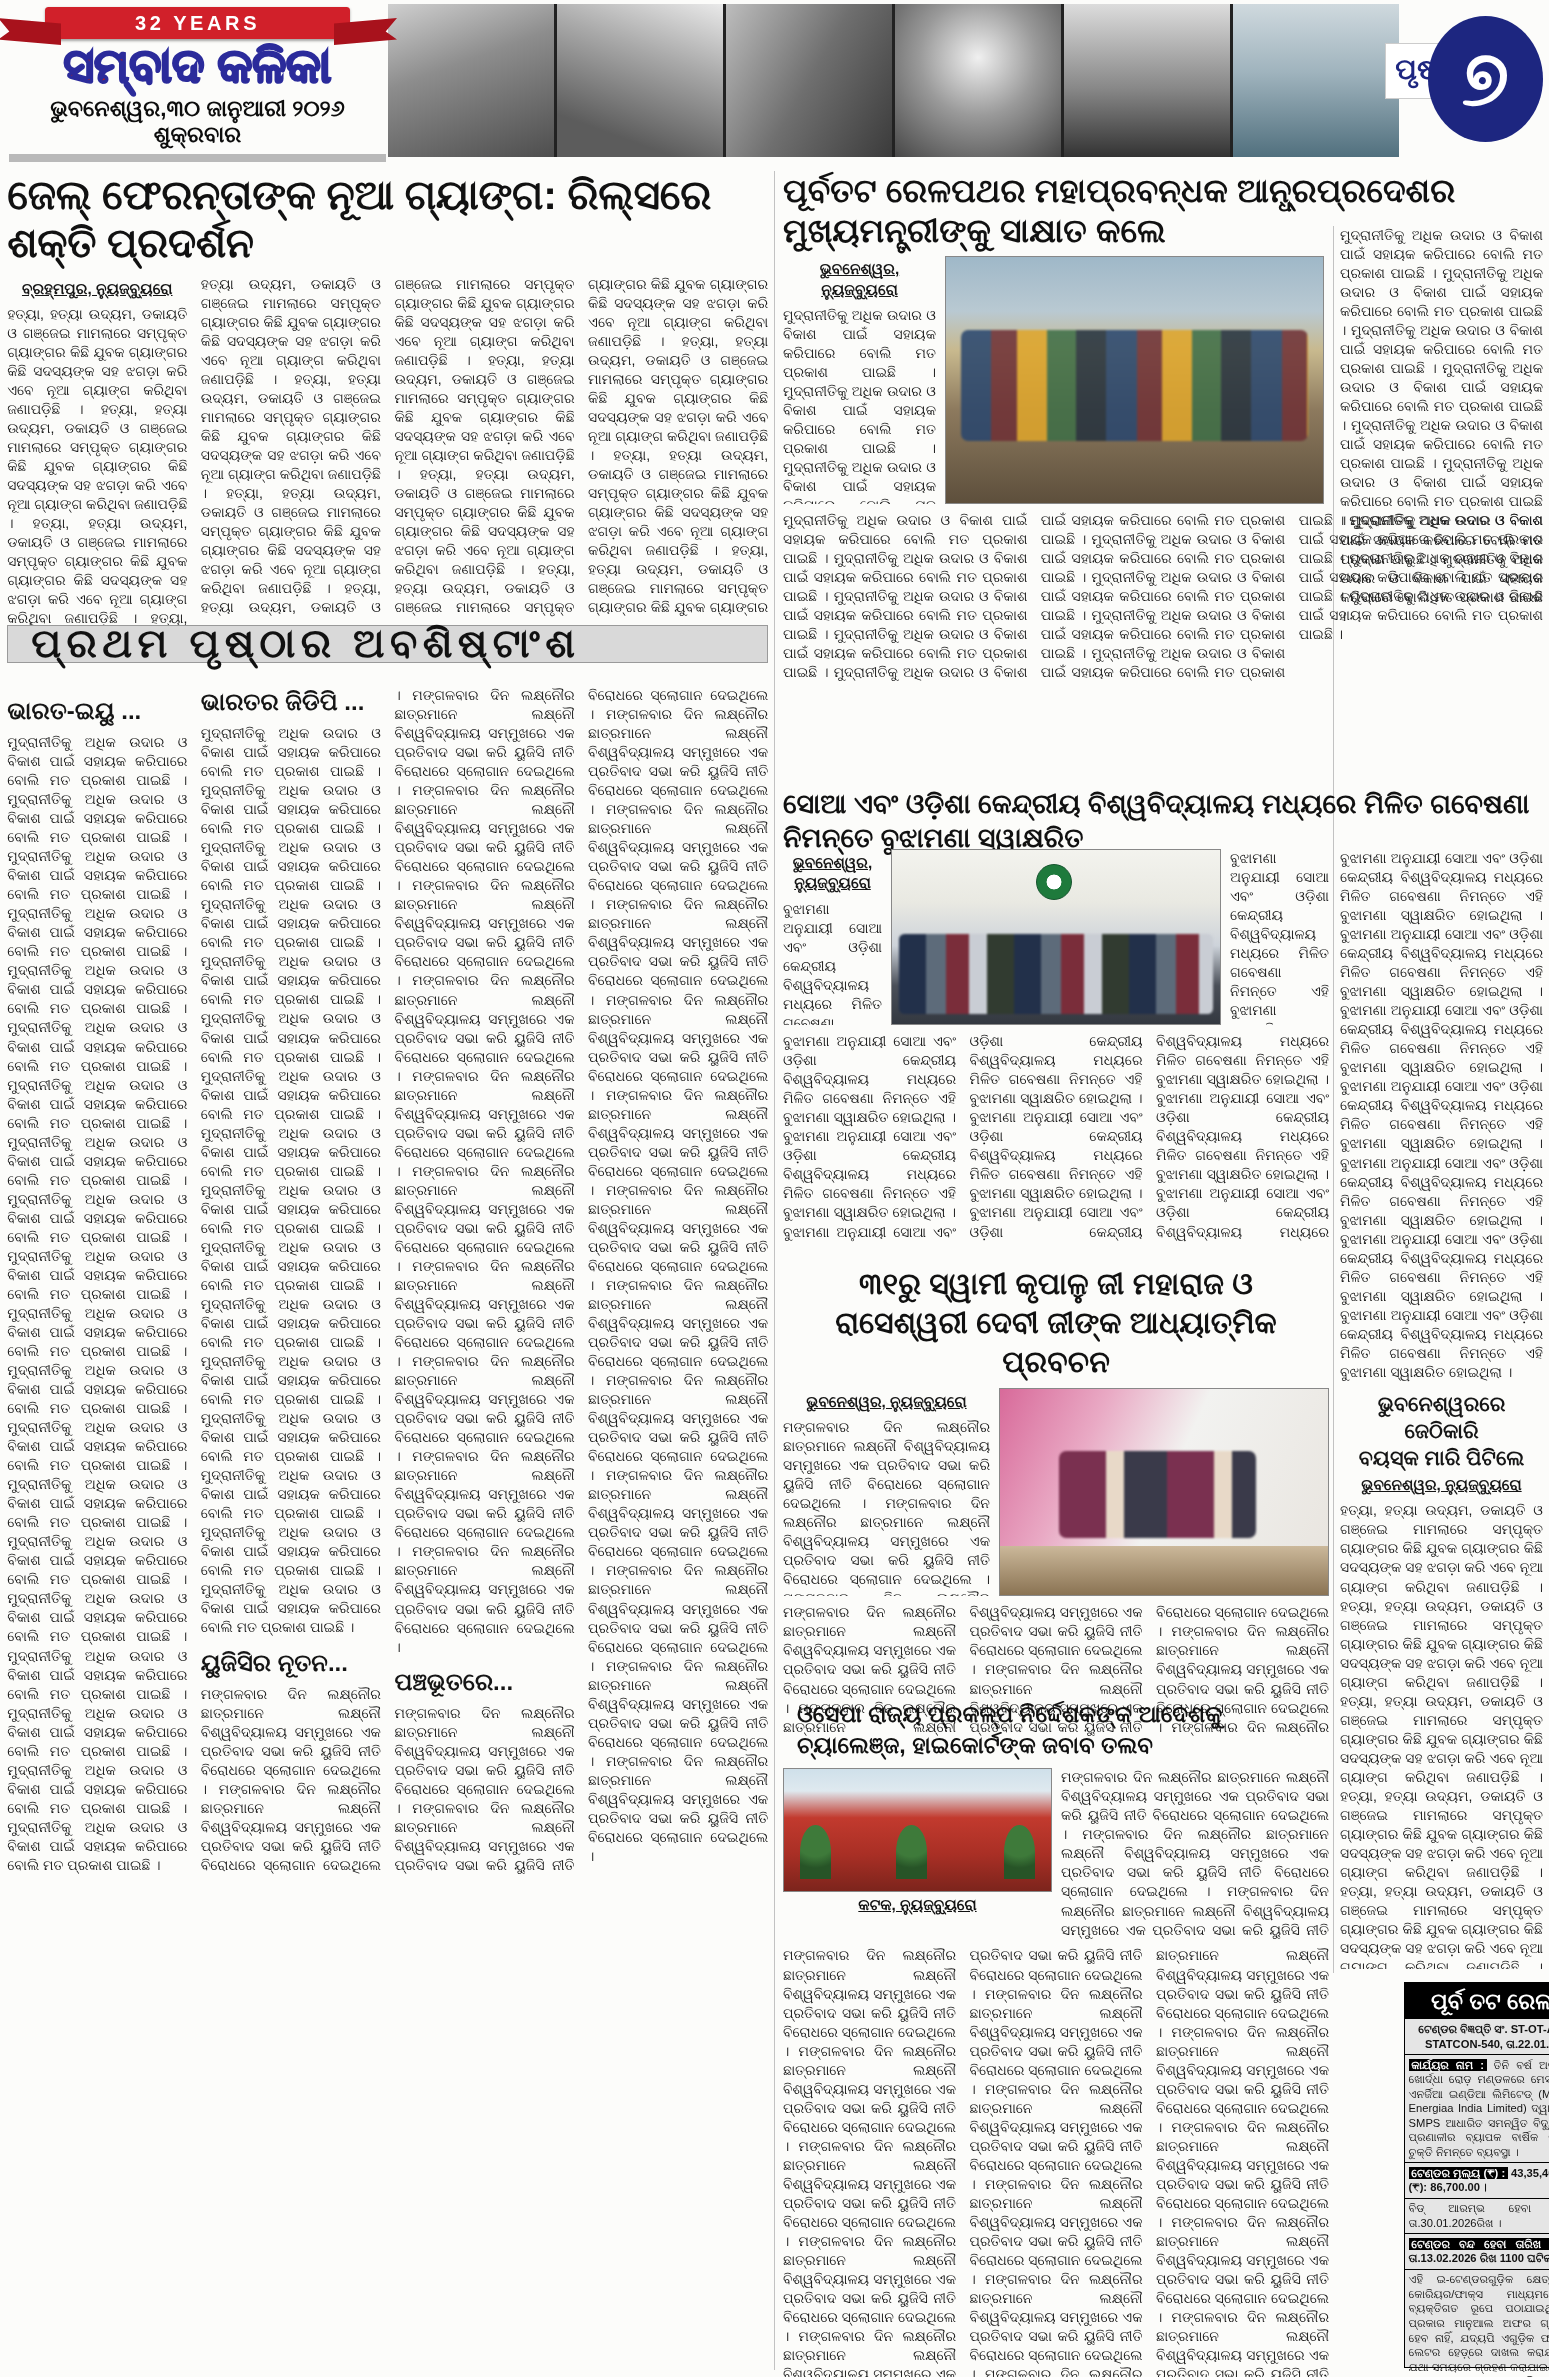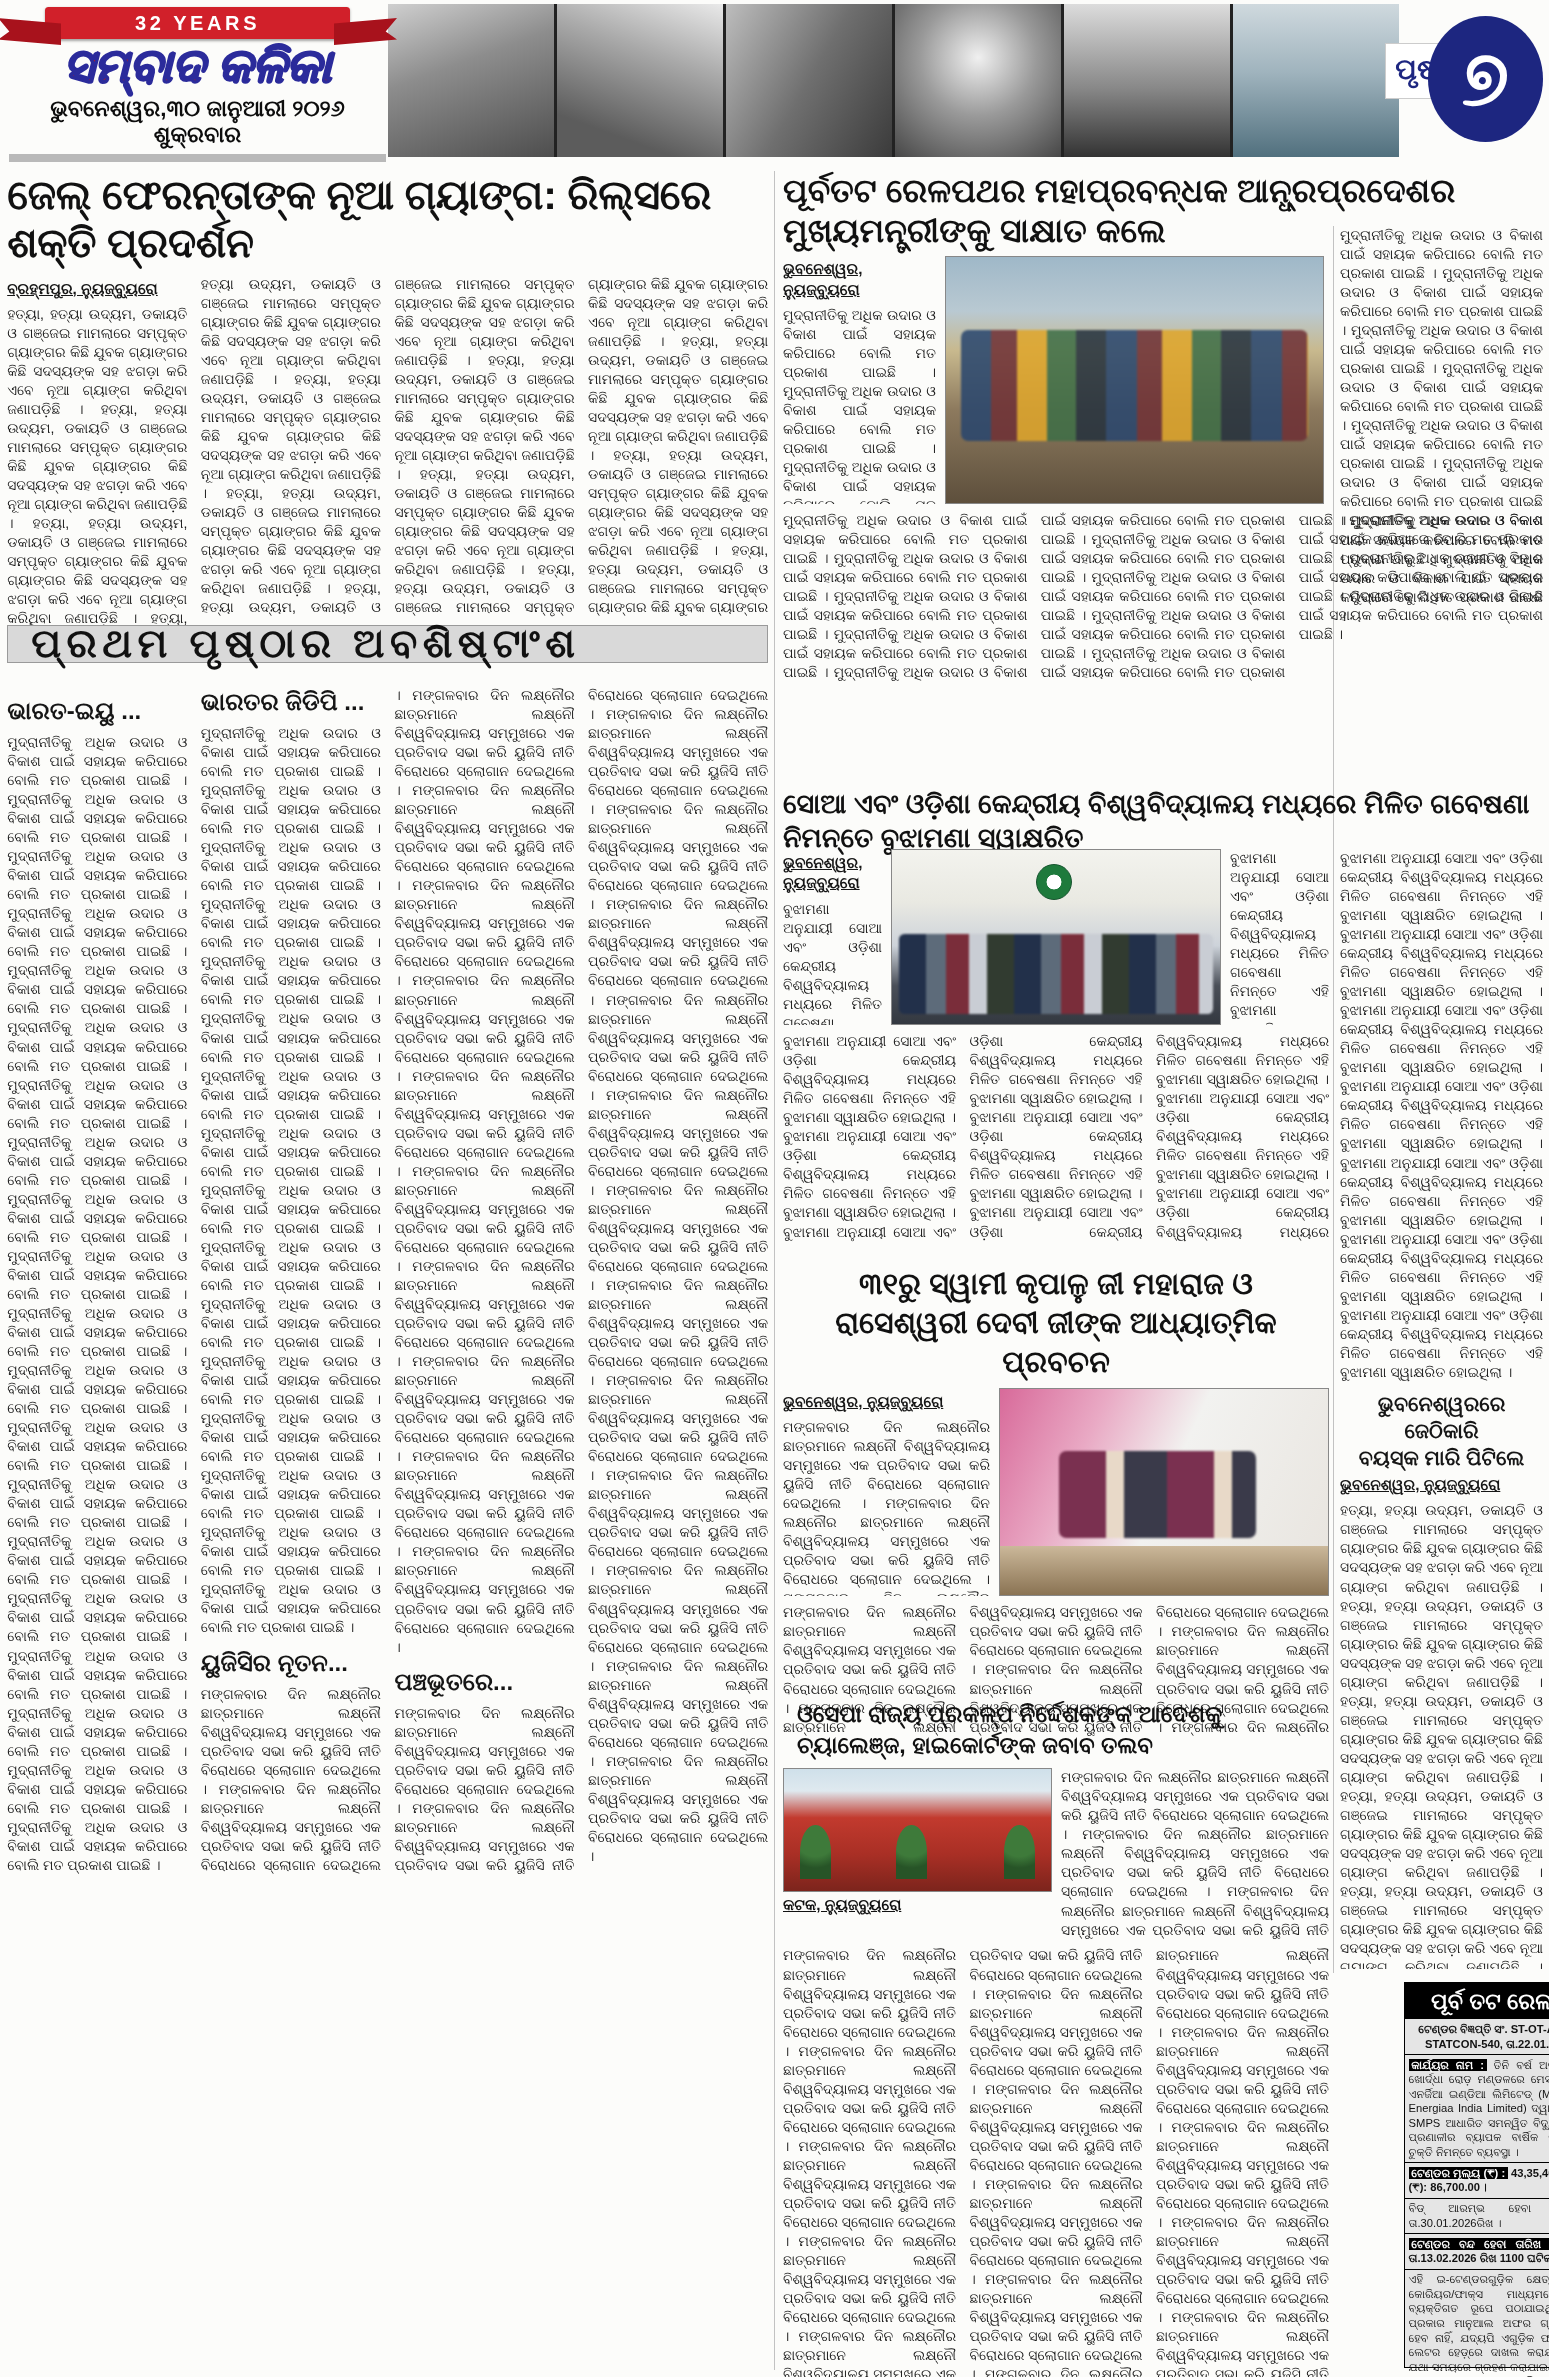--- a/index.html
+++ b/index.html
@@ -11,21 +11,21 @@
   
   .masthead { position:absolute; left:9px; top:3.6px; width:377px; height:160px; }
   .ribbon { position:relative; margin:3.6px 36px 0; background:#d1202a; color:#fff;
             font-weight:bold; font-size:20px; letter-spacing:3.6px; text-align:center;
             padding:4.5px 0; border-radius:3.6px 3.6px 10.8px 10.8px;
             box-shadow:0 1.8px 2.7px rgba(0,0,0,.35); z-index:2;}
   .ribbon:before,.ribbon:after { content:""; position:absolute; top:10.8px; width:63px; height:27px;
             background:#a8121c; z-index:-1; }
   .ribbon:before { left:-47px; clip-path:polygon(0 0,100% 20%,100% 100%,0 80%,18% 50%); }
   .ribbon:after  { right:-47px; clip-path:polygon(0 20%,100% 0,82% 50%,100% 80%,0 100%); }
-  .paper-logo { text-align:center; font-size:47px; font-weight:bold; font-style:italic;
+  .paper-logo { text-align:center; font-size:47px; font-weight:bold; 
             color:#b91c1c; -webkit-text-stroke:2.2px #2b2b9b; line-height:1.05; margin-top:1.8px; }
   .dateline { text-align:center; font-size:22.4px; font-weight:bold; margin-top:5.4px; color:#0d0d0d; }
   .gray-rule { height:8px; background:#b9b9b9; margin-top:6.3px; }
 
   .photo-strip { position:absolute; left:388px; top:3.6px; width:1011px; height:153px;
             display:flex; gap:2.7px; background:#222; }
   .photo-strip .ph { flex:1; }
   .ph-1 { background:linear-gradient(160deg,#cfcfcf 0%,#8d8d8d 40%,#4e4e4e 100%); }
   .ph-2 { background:linear-gradient(200deg,#e9e9e9 0%,#a9a9a9 35%,#5c5c5c 80%); }
   .ph-3 { background:linear-gradient(120deg,#bdbdbd 0%,#6f6f6f 50%,#3b3b3b 100%); }
@@ -38,21 +38,21 @@
             border:0.9px solid #ccc; text-align:center; font-size:29px; font-weight:bold;
             color:#1d2680; padding:9px 0 10.8px; }
   .badge-circle { position:absolute; right:0; top:7.2px; width:115px; height:126px;
             background:#1d2680; border-radius:50%; color:#fff; display:flex;
             align-items:center; justify-content:center; font-size:77px; font-weight:bold; }
 
   
   .headline-xl { font-size:41px; font-weight:bold; line-height:1.18; letter-spacing:-0.4px; }
   .headline-lg { font-size:33px; font-weight:bold; line-height:1.2; }
   .headline-md { font-size:27px; font-weight:bold; line-height:1.25; }
-  .byline { font-weight:bold; text-decoration:underline; font-size:15.3px; 
+  .byline { font-weight:bold; text-decoration:underline; font-size:15.3px; text-align:center;
             margin:3.6px 0 5.4px; }
   .body-txt { font-size:14px; line-height:1.36; text-align:justify; color:#161616; }
   .cols-4 { column-count:4; column-gap:13.5px; }
   .cols-3 { column-count:3; column-gap:13.5px; }
   .subhead { font-size:24px; font-weight:bold; margin:9px 0 5.4px; column-span:none; }
   .clip { overflow:hidden; }
 
   
   #art1 { position:absolute; left:7.2px; top:171px; width:761px; height:449px; }
   #art1 .body-wrap { height:356px; margin-top:7.2px; }

